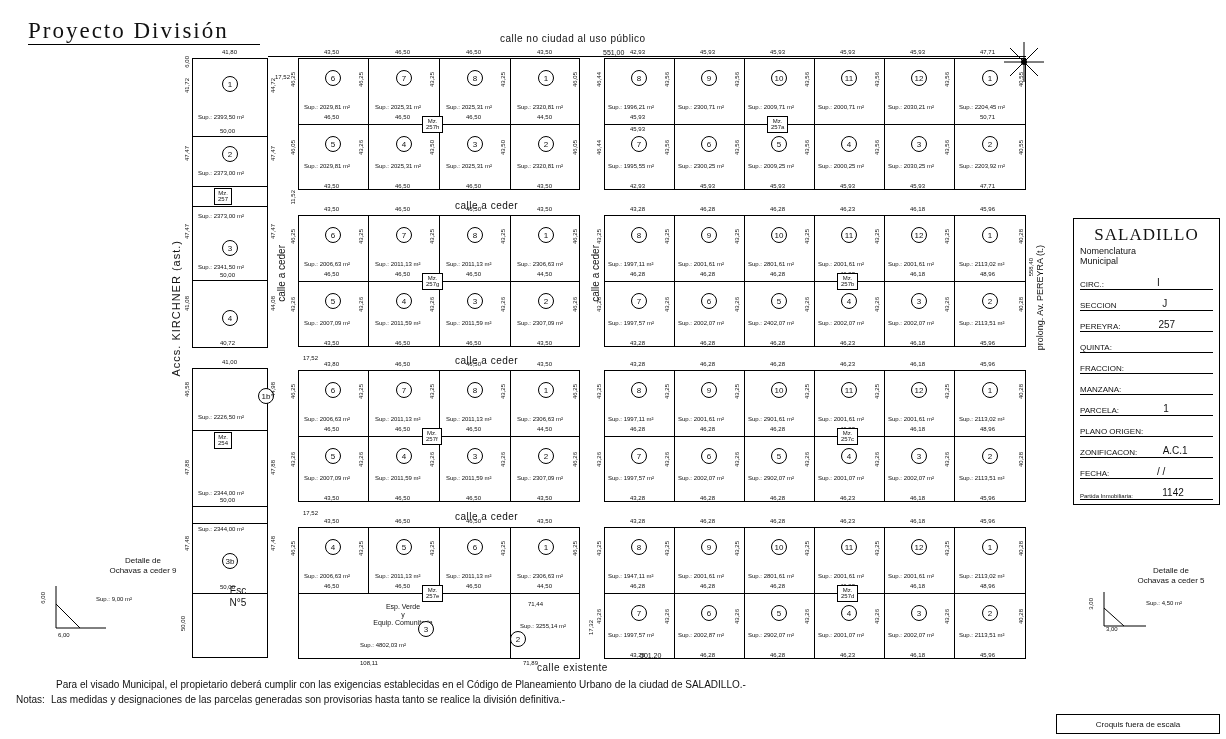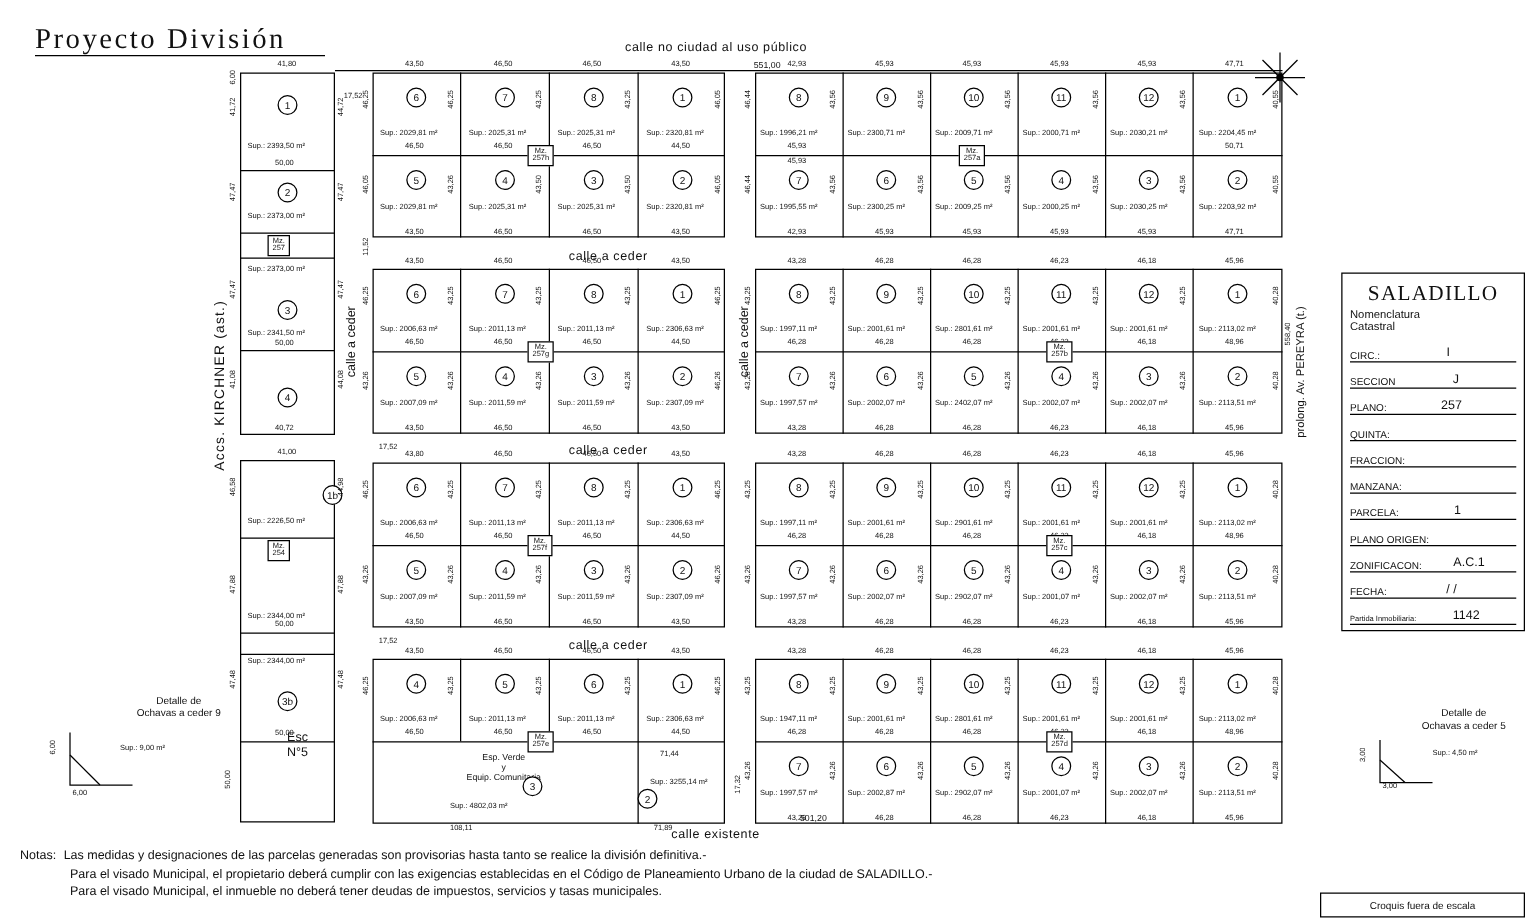--- a/index.html
+++ b/index.html
@@ -720,32 +720,32 @@
     <div class="abs tiny vert" style="left:414px;top:82px;">40,28</div>
   </div>
 
   <div class="abs tiny vert" style="left:1028px;top:258px;">558,40</div>
   <div class="abs tiny vert" style="left:588px;top:620px;">17,32</div>
 
   <div id="infoPanel">
     <div class="ptitle">SALADILLO</div>
     <div class="psub">
       <span>Nomenclatura</span><br>
-      <span>Catastral</span>
+      <span>Municipal</span>
     </div>
     <div class="row">
       <span class="lbl">CIRC.:</span>
       <span class="val">I</span>
     </div>
     <div class="row">
       <span class="lbl">SECCION</span>
       <span class="val">J</span>
     </div>
     <div class="row">
-      <span class="lbl">PLANO:</span>
+      <span class="lbl">PEREYRA:</span>
       <span class="val">257</span>
     </div>
     <div class="row">
       <span class="lbl">QUINTA:</span>
       <span class="val"></span>
     </div>
     <div class="row">
       <span class="lbl">FRACCION:</span>
       <span class="val"></span>
     </div>
@@ -797,23 +797,22 @@
   </div>
   <svg style="position:absolute;left:1092px;top:588px;" width="60" height="48">
     <polyline points="12,4 12,38 54,38" fill="none" stroke="#000" stroke-width="1"></polyline>
     <line x1="12" y1="20" x2="32" y2="38" stroke="#000" stroke-width="1"></line>
   </svg>
   <div class="abs tiny vert" style="left:1088px;top:598px;">3,00</div>
   <div class="abs tiny" style="left:1106px;top:626px;">3,00</div>
   <div class="abs tiny" style="left:1146px;top:600px;">Sup.: 4,50 m²</div>
 
   <div id="notes">
+    <div style="padding-left:40px;">Para el visado Municipal, el propietario deberá cumplir con las exigencias establecidas en el Código de Planeamiento Urbano de la ciudad de SALADILLO.-</div>
     <div style="display:flex;gap:6px;">
       <span>Notas:</span>
       <span>Las medidas y designaciones de las parcelas generadas son provisorias hasta tanto se realice la división definitiva.-</span>
     </div>
-    <div style="padding-left:40px;">Para el visado Municipal, el propietario deberá cumplir con las exigencias establecidas en el Código de Planeamiento Urbano de la ciudad de SALADILLO.-</div>
-    <div style="padding-left:40px;">Para el visado Municipal, el inmueble no deberá tener deudas de impuestos, servicios y tasas municipales.</div>
   </div>
 
   <div id="croquis">Croquis fuera de escala</div>
 
 </div>
 
 </body></html>

